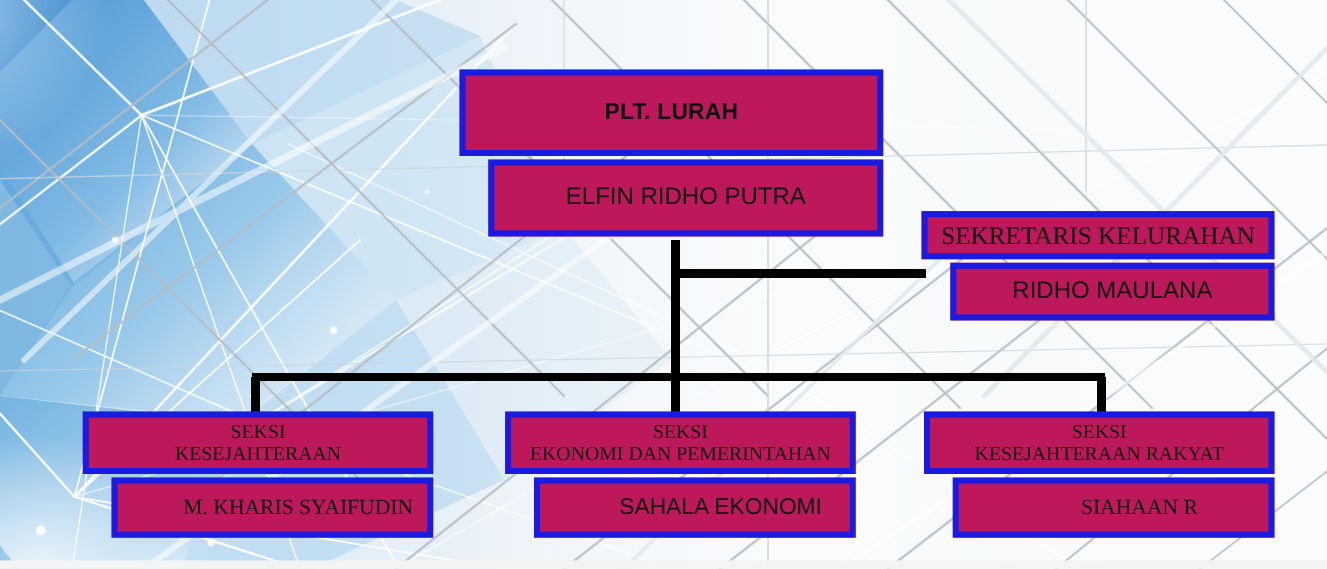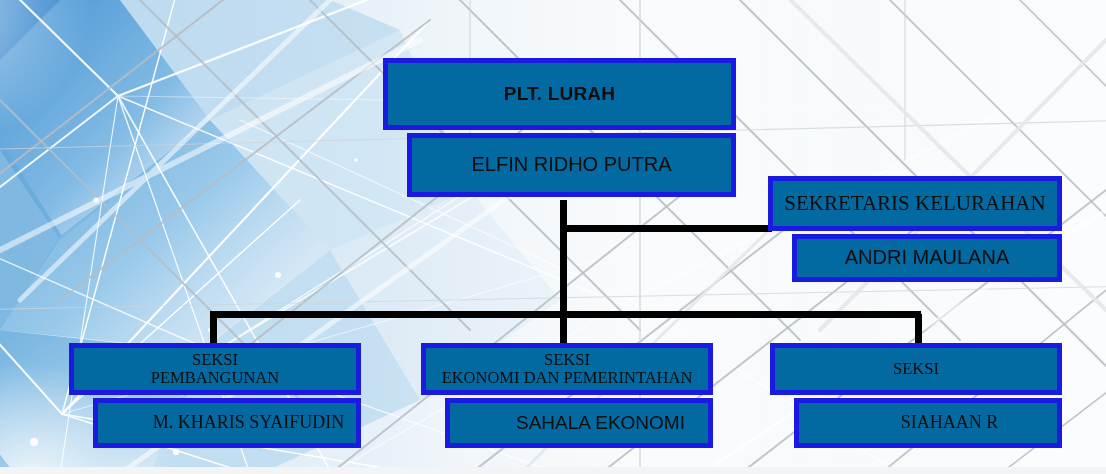--- a/index.html
+++ b/index.html
@@ -43,21 +43,21 @@
   
   .org-box {
     position: absolute;
     display: flex;
     flex-direction: column;
     background: transparent;
   }
 
   .cell {
     border: 5px solid #1a1ae0;
-    background: #0369a1;
+    background: #be185d;
     display: flex;
     align-items: center;
     justify-content: center;
     text-align: center;
     color: #0d0d0d;
     line-height: 1.08;
     overflow: hidden;
   }
 
   .cell.title   { }
@@ -66,21 +66,21 @@
   .serif { font-family: "Liberation Serif", serif; }
   .sans  { font-family: "Liberation Sans", sans-serif; }
 
   
   #box-lurah          { left: 383px; top: 58px;  width: 353px; }
   #box-lurah .title   { height: 72px; font-size: 19px; font-weight: bold; letter-spacing: .2px; }
   #box-lurah .name    { height: 64px; font-size: 20px; font-weight: normal; }
 
   
   #box-sekretaris          { left: 768px; top: 176px; width: 294px; }
-  #box-sekretaris .title   { height: 55px; font-size: 21px; }
+  #box-sekretaris .title   { height: 40px; font-size: 21px; }
   #box-sekretaris .name    { height: 48px; font-size: 20px; }
 
   
   .seksi              { top: 343px; width: 292px; }
   .seksi .title       { height: 52px; font-size: 16.5px; }
   .seksi .name        { height: 50px; font-size: 18px; padding-left: 43px; }
 
   #box-pemerintahan   { left: 69px; }
   #box-ekbang         { left: 421px; }
   #box-kesra          { left: 770px; }
@@ -264,46 +264,47 @@
     </g>
   </svg>
 
   <div class="org-box" id="box-lurah">
     <div class="cell title sans">PLT. LURAH</div>
     <div class="cell name sans">ELFIN RIDHO PUTRA</div>
   </div>
 
   <div class="org-box" id="box-sekretaris">
     <div class="cell title serif">SEKRETARIS KELURAHAN</div>
-    <div class="cell name sans">ANDRI MAULANA</div>
+    <div class="cell name sans">RIDHO MAULANA</div>
   </div>
 
   <div class="org-box seksi" id="box-pemerintahan">
     <div class="cell title serif">
       <span class="title-lines">
         <span class="l1">SEKSI</span>
-        <span class="l2">PEMBANGUNAN</span>
+        <span class="l2">KESEJAHTERAAN</span>
       </span>
     </div>
     <div class="cell name serif">M. KHARIS SYAIFUDIN</div>
   </div>
 
   <div class="org-box seksi" id="box-ekbang">
     <div class="cell title serif">
       <span class="title-lines">
         <span class="l1">SEKSI</span>
         <span class="l2">EKONOMI DAN PEMERINTAHAN</span>
       </span>
     </div>
     <div class="cell name sans">SAHALA EKONOMI</div>
   </div>
 
   <div class="org-box seksi" id="box-kesra">
     <div class="cell title serif">
       <span class="title-lines">
         <span class="l1">SEKSI</span>
+        <span class="l2">KESEJAHTERAAN RAKYAT</span>
       </span>
     </div>
     <div class="cell name serif">SIAHAAN R</div>
   </div>
 
   <div id="bottom-strip"></div>
 </div>
 
 </body></html>

